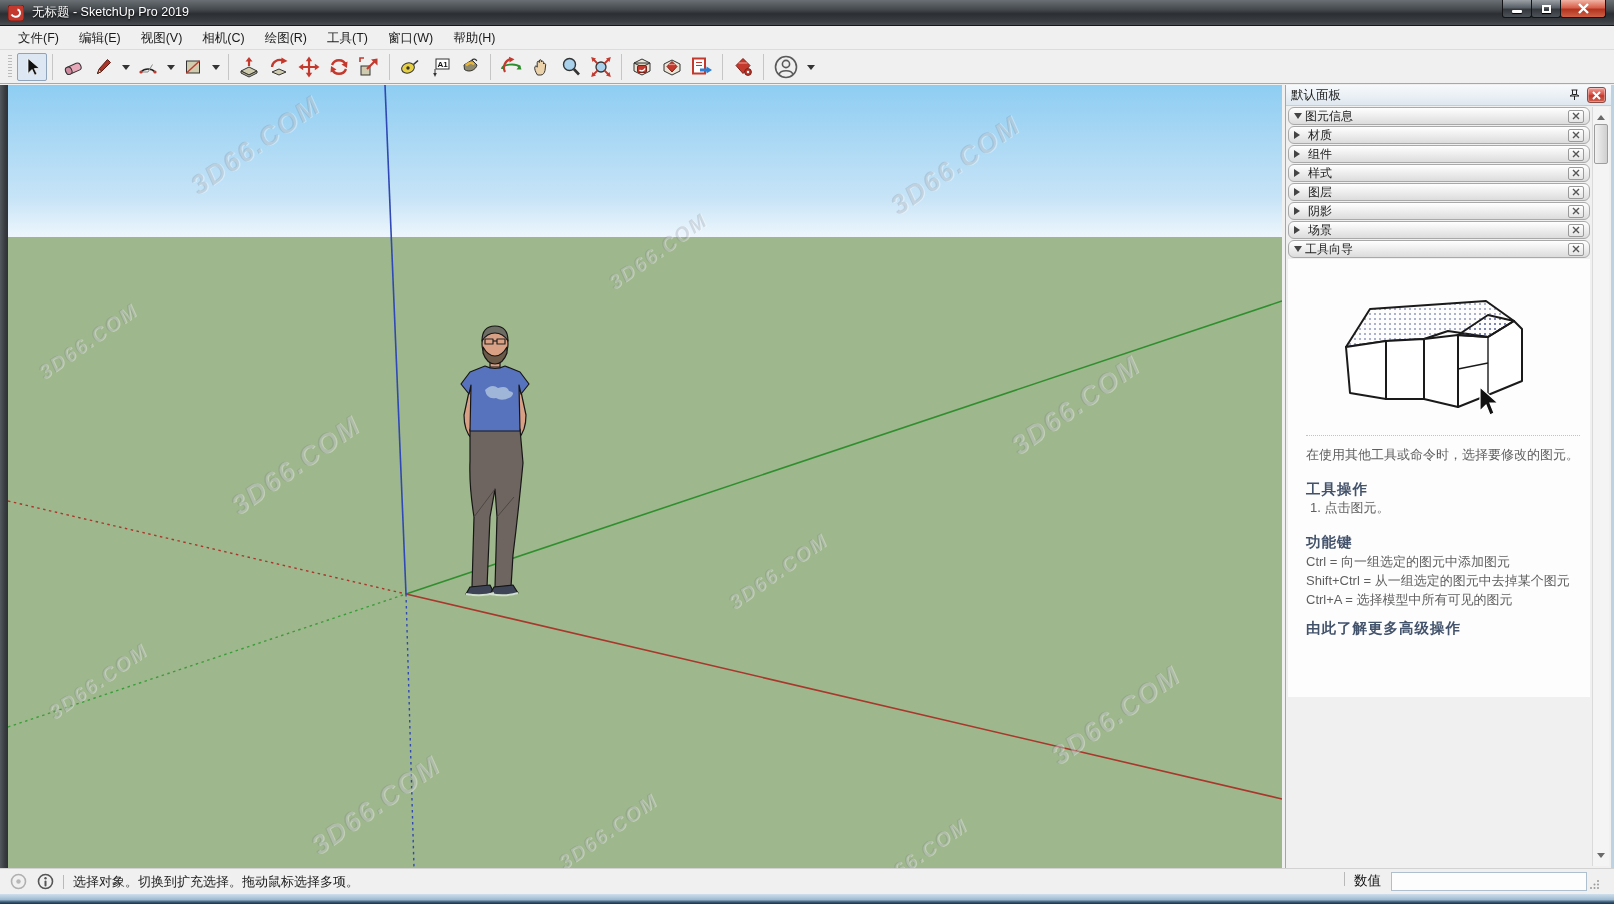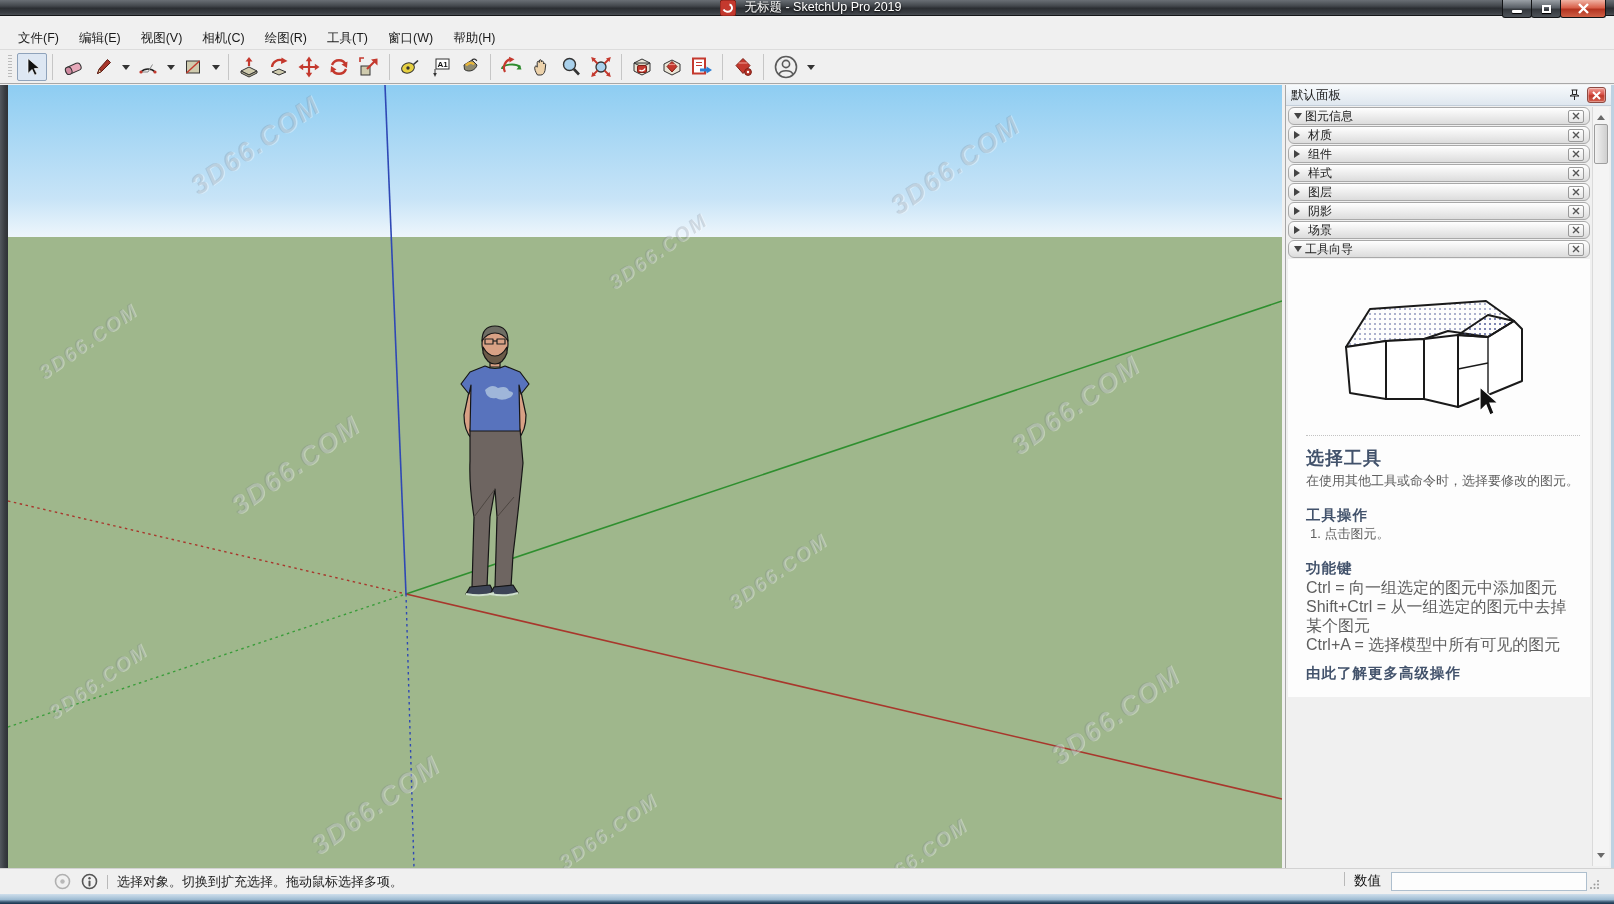--- a/index.html
+++ b/index.html
@@ -1,22 +1,22 @@
 <!DOCTYPE html>
 <html><head>
 <meta charset="utf-8">
 <style>
   * { margin:0; padding:0; box-sizing:border-box; }
   html,body { width:1614px; height:904px; overflow:hidden; }
   body { font-family:"Liberation Sans","DejaVu Sans",sans-serif; background:#f0f0f0; position:relative; font-size:12px; color:#1a1a1a; }
 
   
-  .titlebar { position:absolute; left:0; top:0; right:0; height:16px;
+  .titlebar { position:absolute; left:0; top:0; right:0; height:26px;
     background:linear-gradient(#6a6f75 0%, #43474c 40%, #2b2e32 55%, #3a3e43 85%, #4a4e53 100%);
-    border-bottom:1px solid #141618; display:flex; align-items:center; padding-left:8px; z-index:60;justify-content:center; }
+    border-bottom:1px solid #141618; display:flex; align-items:center; padding-left:8px; z-index:60; }
   .titlebar .app-logo { width:16px; height:16px; margin-right:8px; }
   .titlebar .title-text { color:#fff; font-size:12.5px; text-shadow:0 1px 2px #000; }
   .win-btns { position:absolute; right:8px; top:0; display:flex; }
   .win-btn { width:30px; height:18px; margin-left:-1px; border:1px solid #121416; border-top:none;
     border-radius:0 0 3px 3px; background:linear-gradient(#9aa0a6 0%, #5a6067 45%, #34383d 55%, #4d5258 100%);
     display:flex; align-items:center; justify-content:center; cursor:pointer; }
   .win-btn.close { width:46px; background:linear-gradient(#f0b3a4 0%, #d8604a 45%, #b33420 55%, #cf6046 100%); }
   .glyph-min { width:10px; height:3px; background:#fff; border-radius:1px; margin-top:5px; box-shadow:0 1px 1px #000;}
   .glyph-restore { width:9px; height:8px; border:2px solid #fff; box-shadow:0 1px 1px #000; }
 
@@ -69,34 +69,34 @@
   .entity-content { height:175px; background:#f8f8f8; border-bottom:1px solid #d7d7d7; position:relative; }
   .entity-empty { font-size:13px; font-weight:bold; padding:7px 6px; color:#111; }
   .entity-divider { position:absolute; left:0; right:0; top:46px; border-top:1px solid #b9b9b9; }
   .instructor-body { background:#fdfdfd; height:438px; position:relative; overflow:hidden; padding:4px 10px 0 18px; }
   .instr-illust { display:block; margin:14px auto 6px auto; }
   .instr-sep { border-top:1px dotted #c3c3c3; margin:8px 0 10px 0; }
   .instr-title { font-size:18px; font-weight:bold; color:#42526b; letter-spacing:1px; }
   .instr-desc { font-size:13px; color:#5f5f5f; line-height:18px; margin-top:2px; }
   .instr-h2 { font-size:14.5px; font-weight:bold; color:#42526b; margin-top:16px; letter-spacing:1px;}
   .instr-li { font-size:13px; color:#5f5f5f; line-height:18px; padding-left:4px; }
-  .mod-line { font-size:16px; color:#5f5f5f; line-height:19px; }
+  .mod-line { font-size:13px; color:#5f5f5f; line-height:19px; }
 
   .panel-scroll { position:absolute; right:2px; top:22px; width:17px; bottom:2px; background:#f4f4f4;
     border-left:1px solid #dadada; }
   .scroll-arrow { position:absolute; left:1px; right:1px; height:15px; display:flex; align-items:center; justify-content:center; cursor:pointer;}
   .scroll-arrow.up { top:1px; } .scroll-arrow.down { bottom:1px; }
   .arr-up { width:0;height:0;border:4px solid transparent;border-bottom:5px solid #6a6a6a;}
   .arr-dn { width:0;height:0;border:4px solid transparent;border-top:5px solid #6a6a6a;}
   .scroll-thumb { position:absolute; left:1px; right:1px; top:17px; height:40px; background:linear-gradient(90deg,#f2f2f2,#cfcfcf);
     border:1px solid #9d9d9d; border-radius:2px; cursor:grab;}
 
   
   .statusbar { position:absolute; left:0; right:0; top:868px; height:26px; background:#f0f0f0;
-    border-top:1px solid #d2d2d2; display:flex; align-items:center; z-index:50;padding-left:44px; }
+    border-top:1px solid #d2d2d2; display:flex; align-items:center; z-index:50; }
   .sb-icon { width:17px; height:17px; margin-left:10px; cursor:pointer;}
   .sb-sep { width:1px; height:14px; background:#b9b9b9; margin:0 9px; }
   .sb-hint { font-size:13px; color:#1c1c1c; }
   .sb-right { margin-left:auto; display:flex; align-items:flex-start; padding-right:14px; }
   .measure-label { font-size:13.5px; color:#111; margin-right:10px; }
   .measure-input { width:196px; height:19px; border:1px solid #aebfce; background:#fdfdfd; font-size:12px; padding:0 4px;}
   .resize-grip { width:10px; height:10px; margin-left:3px; align-self:flex-end; margin-bottom:2px; }
 
   
   .border-left { position:absolute; left:0; top:85px; width:8px; height:783px;
@@ -526,21 +526,20 @@
           <polygon points="130,58 160,60 186,44 194,52 194,104 160,118 130,130"></polygon>
           <polygon points="130,58 160,38 186,44 160,60" fill="url(#roofdots)"></polygon>
           <line x1="160" y1="60" x2="160" y2="118" stroke-width="1.4"></line>
           <line x1="130" y1="92" x2="160" y2="86" stroke-width="1.4"></line>
         </g>
 
         <polygon points="152,110 152,134 158,128 162,138 166,136 162,126 170,126" fill="#111" stroke="#fff" stroke-width="1.2"></polygon>
       </svg>
 
       <div class="instr-sep"></div>
-      <div class="instr-title">选择工具</div>
       <div class="instr-desc">在使用其他工具或命令时，选择要修改的图元。</div>
 
       <div class="instr-h2">工具操作</div>
       <div class="instr-li">1. 点击图元。</div>
 
       <div class="instr-h2">功能键</div>
       <div class="mod-line">Ctrl = 向一组选定的图元中添加图元</div>
       <div class="mod-line">Shift+Ctrl = 从一组选定的图元中去掉某个图元</div>
       <div class="mod-line">Ctrl+A = 选择模型中所有可见的图元</div>
       <div class="instr-h2" style="margin-top:10px;">由此了解更多高级操作</div>

